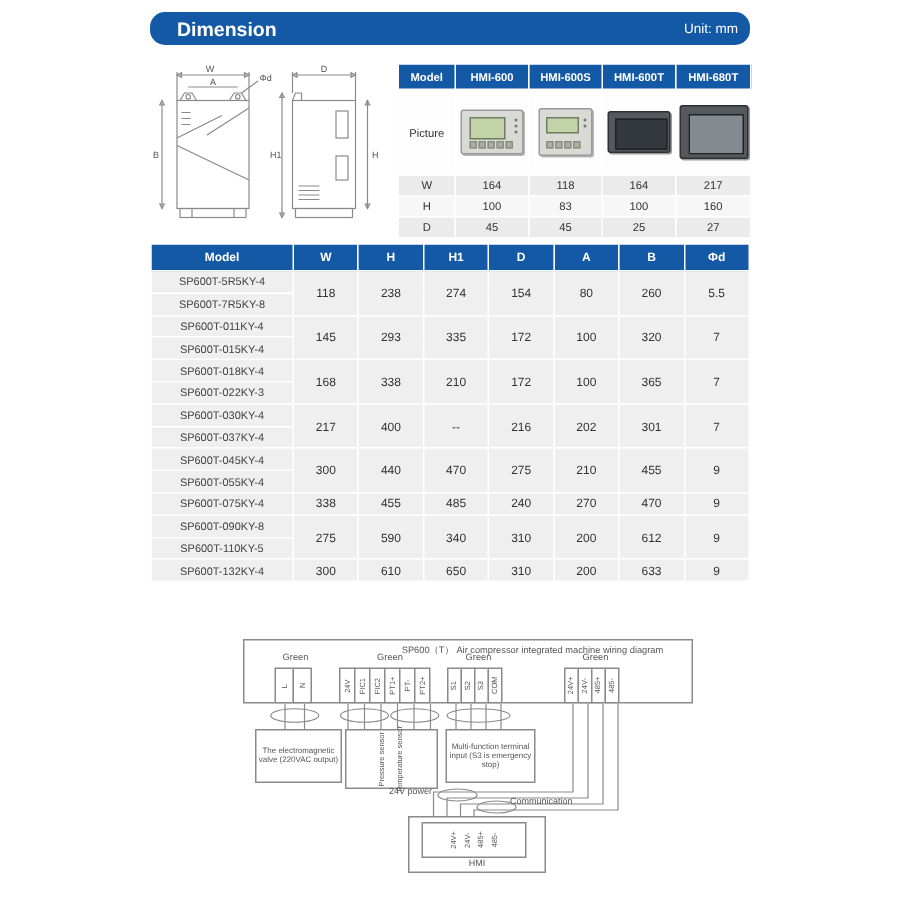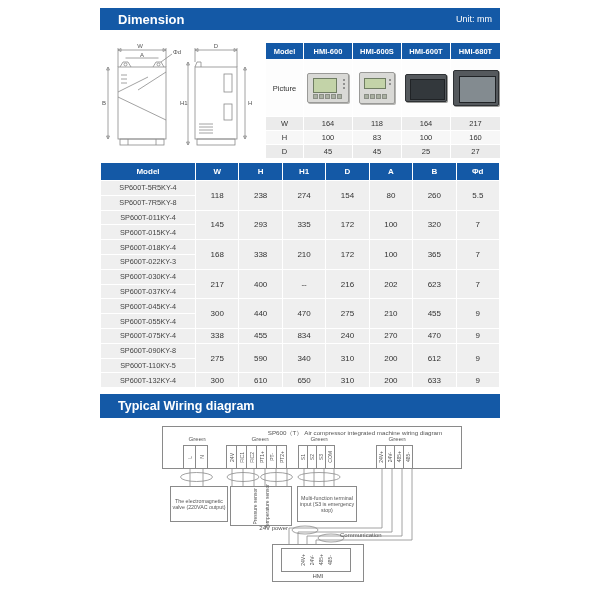--- a/index.html
+++ b/index.html
@@ -1,20 +1,20 @@
 <!DOCTYPE html>
 <html><head>
 <meta charset="utf-8">
 <style>
   html,body{margin:0;padding:0;background:#fff;}
   #canvas{position:relative;width:600px;height:600px;background:#fff;overflow:hidden;
           font-family:"Liberation Sans",sans-serif;}
   
   .bar{position:absolute;left:100px;width:400px;height:22px;background:#1459a6;color:#fff;
-       display:flex;align-items:center;box-sizing:border-box;padding:0 8px 0 18px;}
+       display:flex;align-items:center;box-sizing:border-box;padding:0 8px 0 18px;border-radius:10px;}
   .bar .bar-title{font-size:13px;font-weight:bold;flex:1;}
   .bar .bar-unit{font-size:9px;}
   
   #drawing{position:absolute;left:100px;top:42px;}
   #drawing text{font-size:6px;fill:#555;font-family:"Liberation Sans",sans-serif;}
   #drawing line,#drawing rect,#drawing path,#drawing circle{stroke:#8a8a8a;fill:none;stroke-width:0.8;}
   
   .hmi-table{position:absolute;left:265px;top:42px;width:235px;border-collapse:collapse;table-layout:fixed;}
   .hmi-table th{background:#1459a6;color:#fff;font-size:7.5px;font-weight:bold;height:16px;
                 border:1px solid #fff;padding:0;}
@@ -271,21 +271,21 @@
       <td class="model">SP600T-022KY-3</td>
     </tr>
 
     <tr>
       <td class="model">SP600T-030KY-4</td>
       <td rowspan="2">217</td>
       <td rowspan="2">400</td>
       <td rowspan="2">--</td>
       <td rowspan="2">216</td>
       <td rowspan="2">202</td>
-      <td rowspan="2">623</td>
+      <td rowspan="2">301</td>
       <td rowspan="2">7</td>
     </tr>
     <tr>
       <td class="model">SP600T-037KY-4</td>
     </tr>
 
     <tr>
       <td class="model">SP600T-045KY-4</td>
       <td rowspan="2">300</td>
       <td rowspan="2">440</td>
@@ -296,21 +296,21 @@
       <td rowspan="2">9</td>
     </tr>
     <tr>
       <td class="model">SP600T-055KY-4</td>
     </tr>
 
     <tr>
       <td class="model">SP600T-075KY-4</td>
       <td>338</td>
       <td>455</td>
-      <td>834</td>
+      <td>485</td>
       <td>240</td>
       <td>270</td>
       <td>470</td>
       <td>9</td>
     </tr>
 
     <tr>
       <td class="model">SP600T-090KY-8</td>
       <td rowspan="2">275</td>
       <td rowspan="2">590</td>
@@ -330,23 +330,20 @@
       <td>610</td>
       <td>650</td>
       <td>310</td>
       <td>200</td>
       <td>633</td>
       <td>9</td>
     </tr>
   </tbody>
     </table>
 
-  <div class="bar" style="top:394px;height:24px;">
-    <span class="bar-title" style="font-size:12.5px;">Typical Wiring diagram</span>
-  </div>
 
   <div id="wiring">
 
     <svg width="400" height="176" viewBox="0 0 400 176">
 
       <line x1="90" y1="45" x2="90" y2="62"></line>
         <line x1="103" y1="45" x2="103" y2="62"></line>
       <ellipse cx="96.5" cy="53" rx="16" ry="4.5"></ellipse>
 
       <line x1="132" y1="45" x2="132" y2="62"></line>

